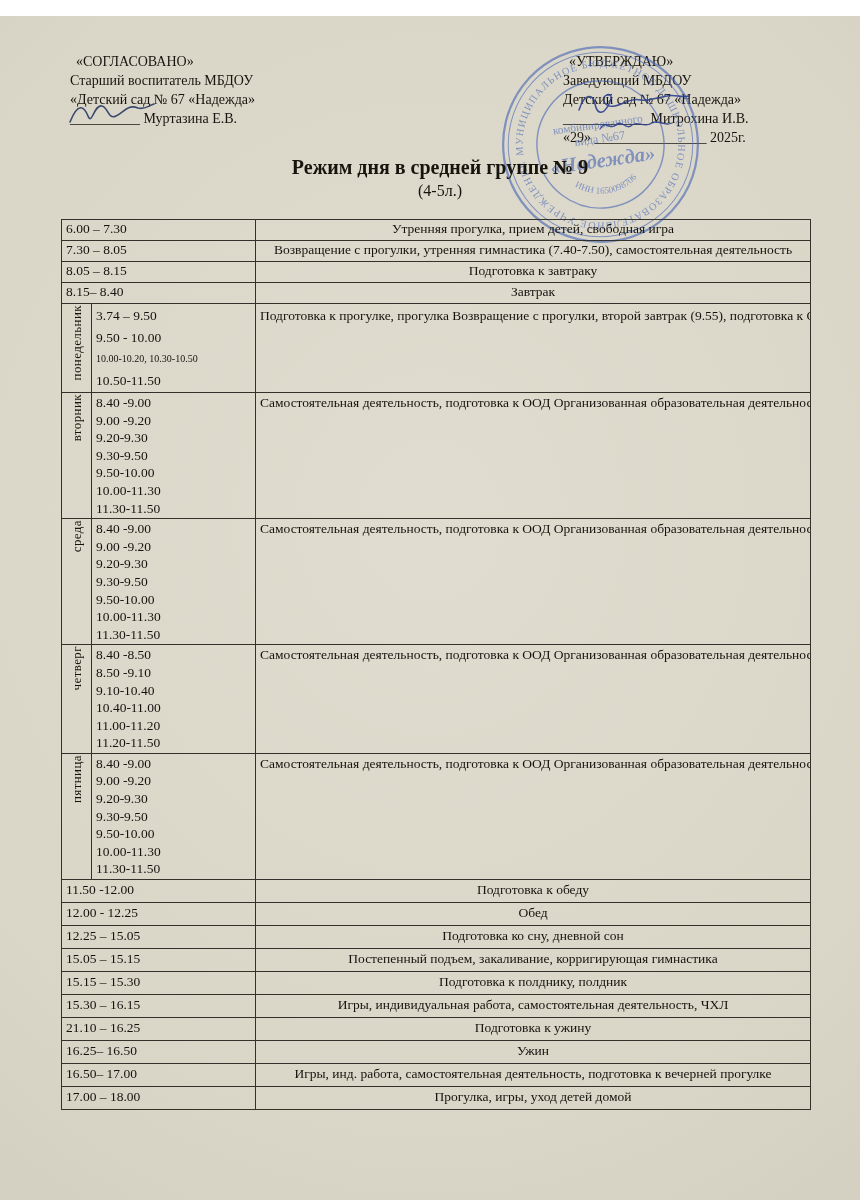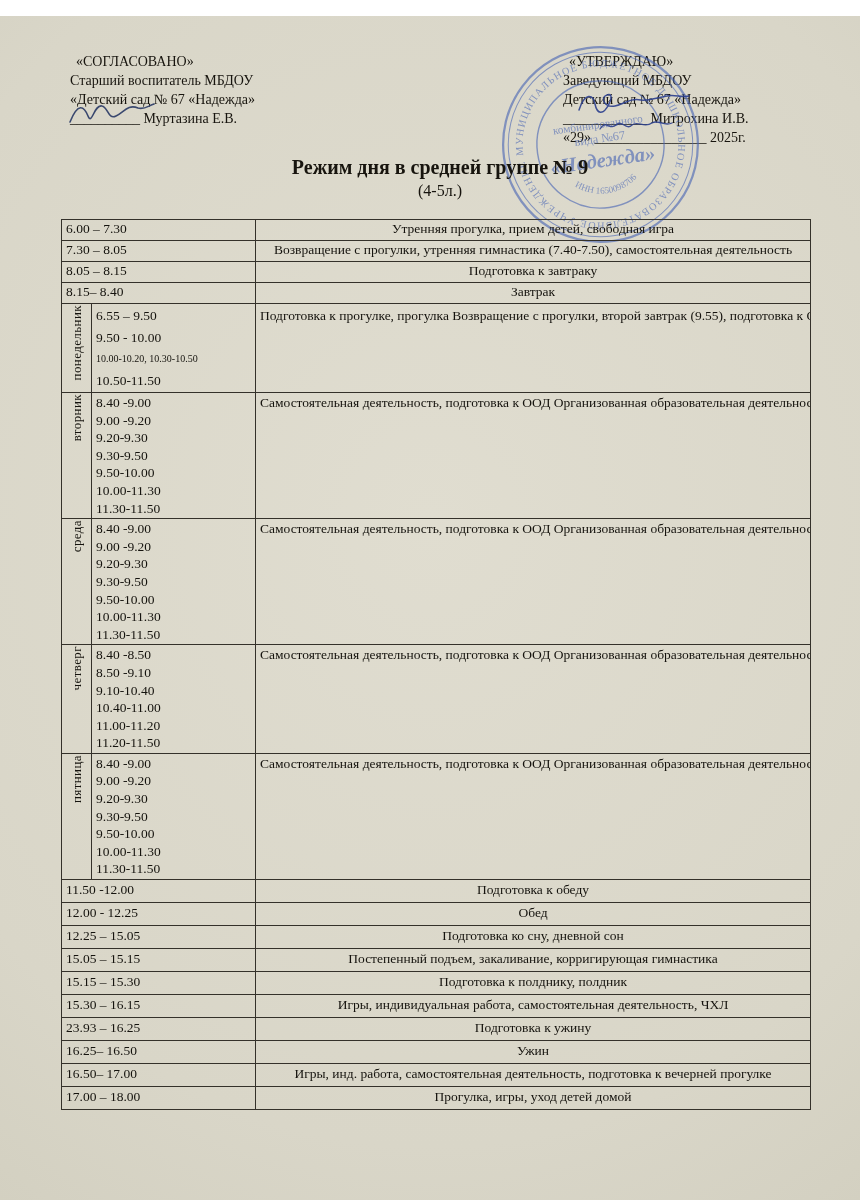--- a/index.html
+++ b/index.html
@@ -149,21 +149,21 @@
         <tr class="simple">
           <td class="time" colspan="2">8.15– 8.40</td>
           <td class="act">Завтрак</td>
         </tr>
 
         <tr>
           <td class="day">
             <span class="day-label">понедельник</span>
           </td>
           <td class="time lines-lg">
-            <div>6.55 – 9.50</div>
+            <div>3.74 – 9.50</div>
             <div>9.50 - 10.00</div>
             <div class="t-small">10.00-10.20, 10.30-10.50</div>
             <div>10.50-11.50</div>
           </td>
           <td class="act lines-lg pre">Подготовка к прогулке, прогулка
 Возвращение с прогулки, второй завтрак (9.55), подготовка к ООД
 Организованная образовательная деятельность по подгруппам
 Игры, самостоятельная деятельность, ЧХЛ, индивидуальная работа</td>
         </tr>
 
@@ -263,21 +263,21 @@
         </tr>
         <tr class="simple-b">
           <td class="time" colspan="2">15.15 – 15.30</td>
           <td class="act">Подготовка к полднику, полдник</td>
         </tr>
         <tr class="simple-b">
           <td class="time" colspan="2">15.30 – 16.15</td>
           <td class="act">Игры, индивидуальная работа, самостоятельная  деятельность, ЧХЛ</td>
         </tr>
         <tr class="simple-b">
-          <td class="time" colspan="2">23.93 – 16.25</td>
+          <td class="time" colspan="2">21.10 – 16.25</td>
           <td class="act">Подготовка к ужину</td>
         </tr>
         <tr class="simple-b">
           <td class="time" colspan="2">16.25– 16.50</td>
           <td class="act">Ужин</td>
         </tr>
         <tr class="simple-b">
           <td class="time" colspan="2">16.50– 17.00</td>
           <td class="act">Игры, инд. работа, самостоятельная  деятельность, подготовка к вечерней прогулке</td>
         </tr>

